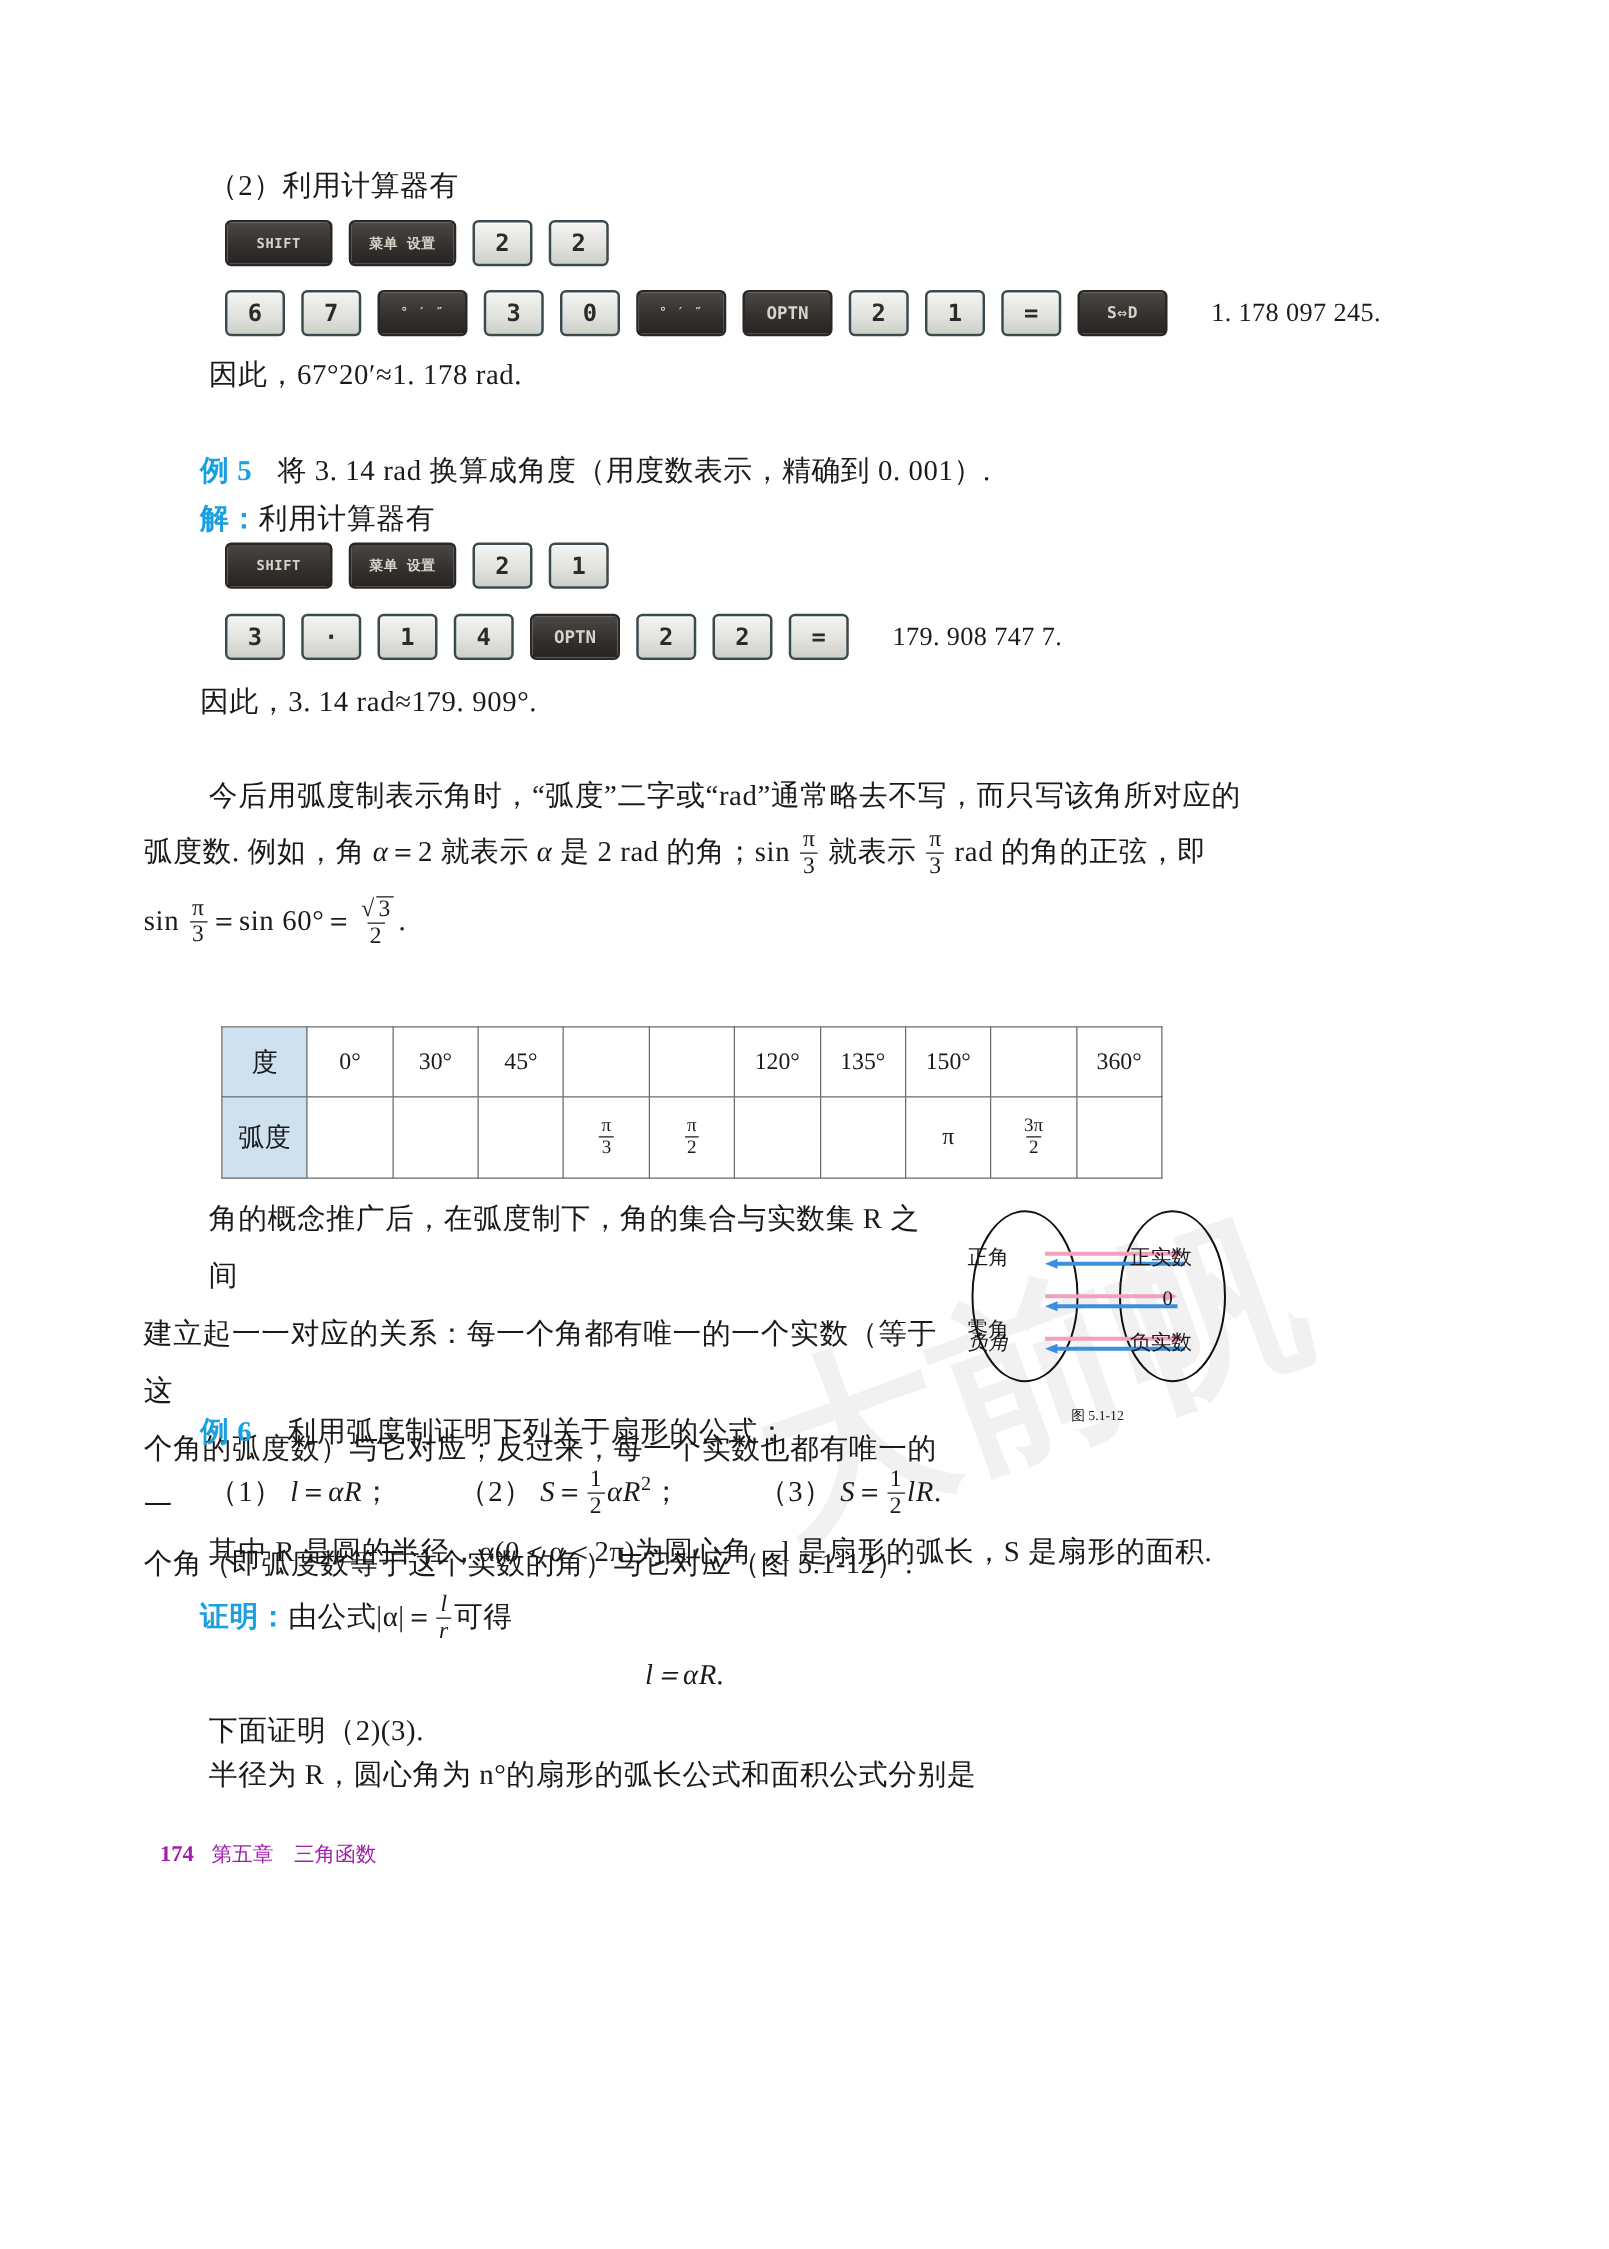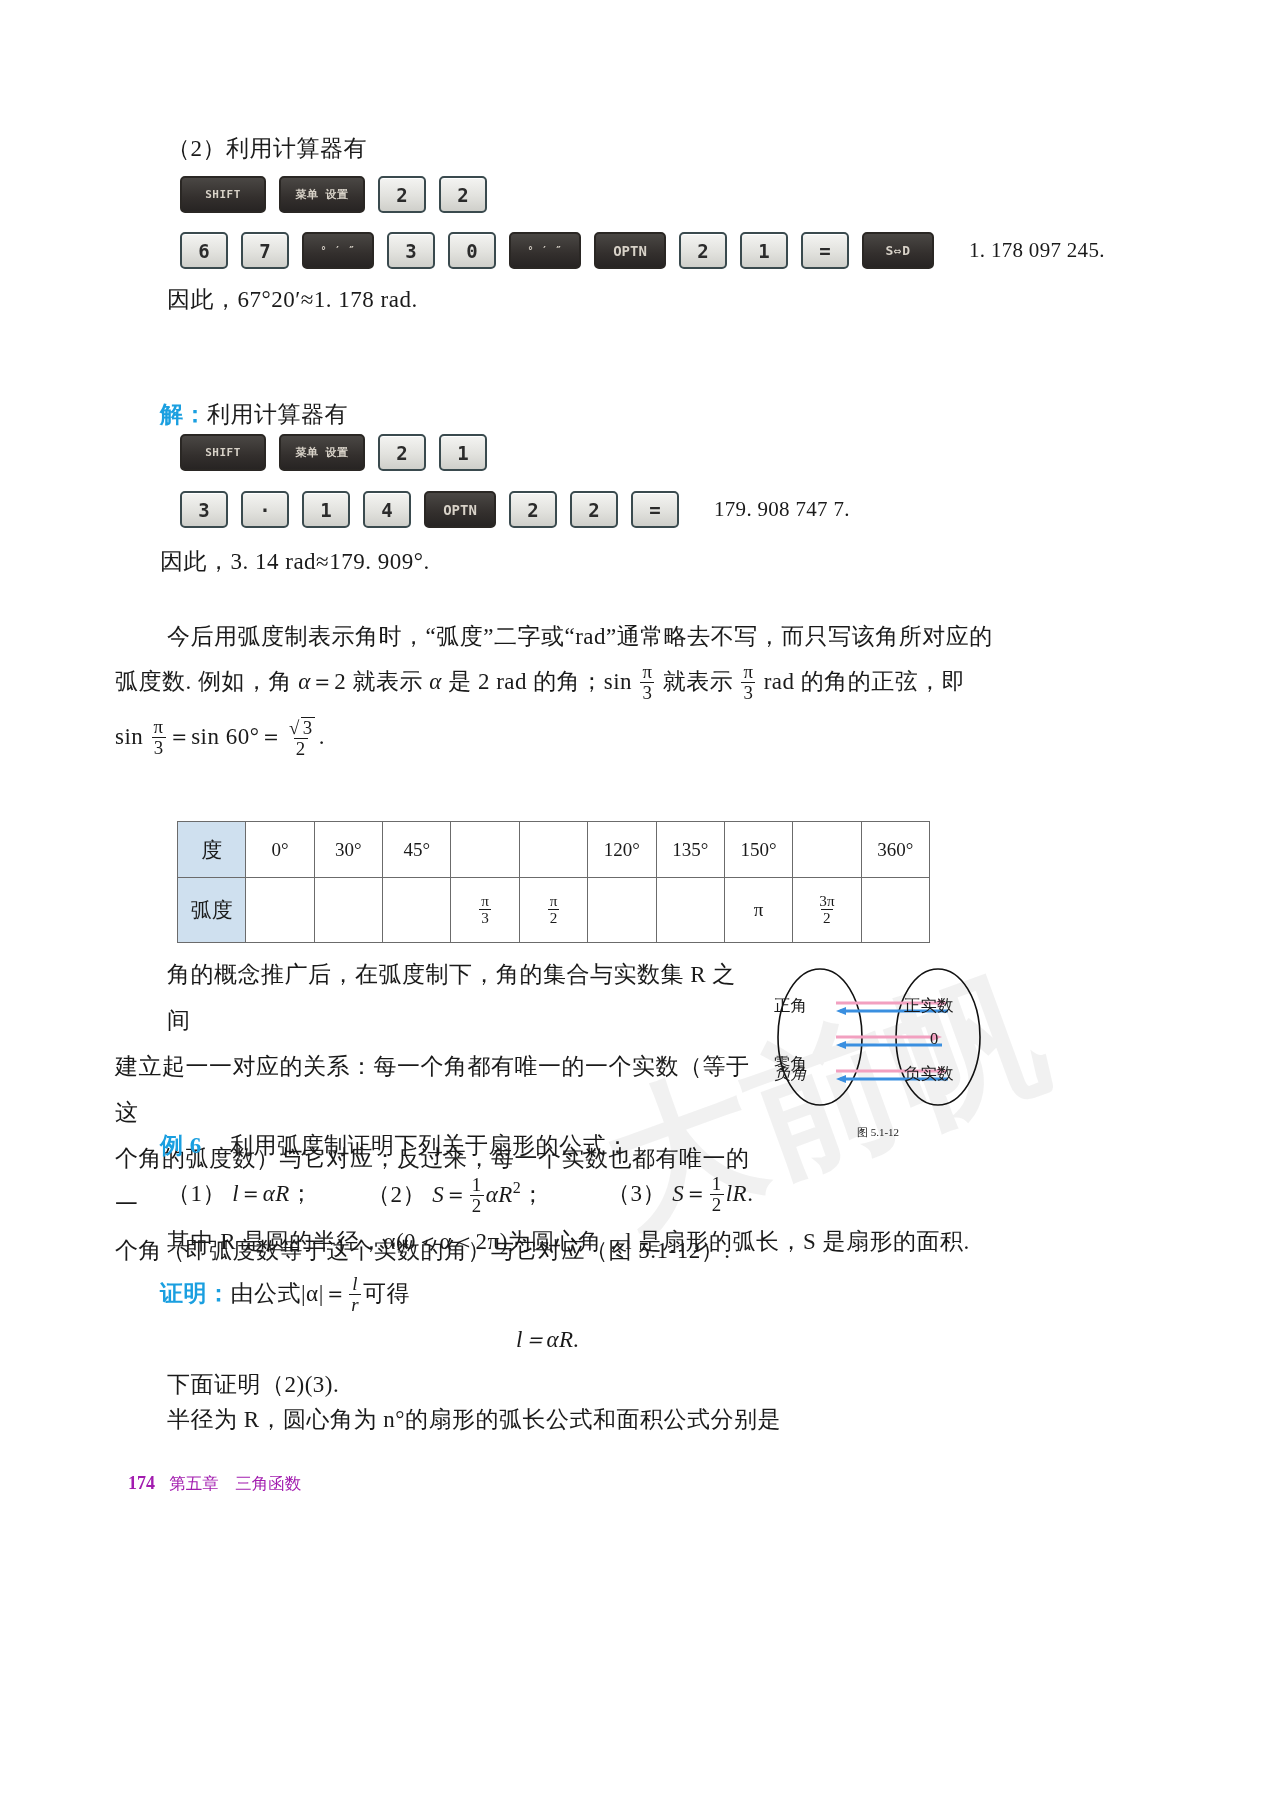--- a/index.html
+++ b/index.html
@@ -118,20 +118,24 @@
     <span class="key light">1</span>
     <span class="key light">=</span>
     <span class="key dark wide sd">S⇔D</span>
     <span class="result">1. 178 097 245.</span>
   </div>
 
   <div class="cn para" style="position:absolute;left:167px;top:278px;">
     <span>因此，</span><span>67°20′</span><span>≈1. 178 rad.</span>
   </div>
 
+  <div class="cn para" style="position:absolute;left:160px;top:355px;">
+    <span class="blue">例 5</span>
+    <span style="margin-left:14px;">将 3. 14 rad 换算成角度（用度数表示，精确到 0. 001）.</span>
+  </div>
 
   <div class="cn para" style="position:absolute;left:160px;top:393px;">
     <span class="blue">解：</span><span>利用计算器有</span>
   </div>
 
   <div class="keyrow" style="position:absolute;left:180px;top:434px;">
     <span class="key dark xwide">SHIFT</span>
     <span class="key dark xwide">菜单 设置</span>
     <span class="key light">2</span>
     <span class="key light">1</span>

